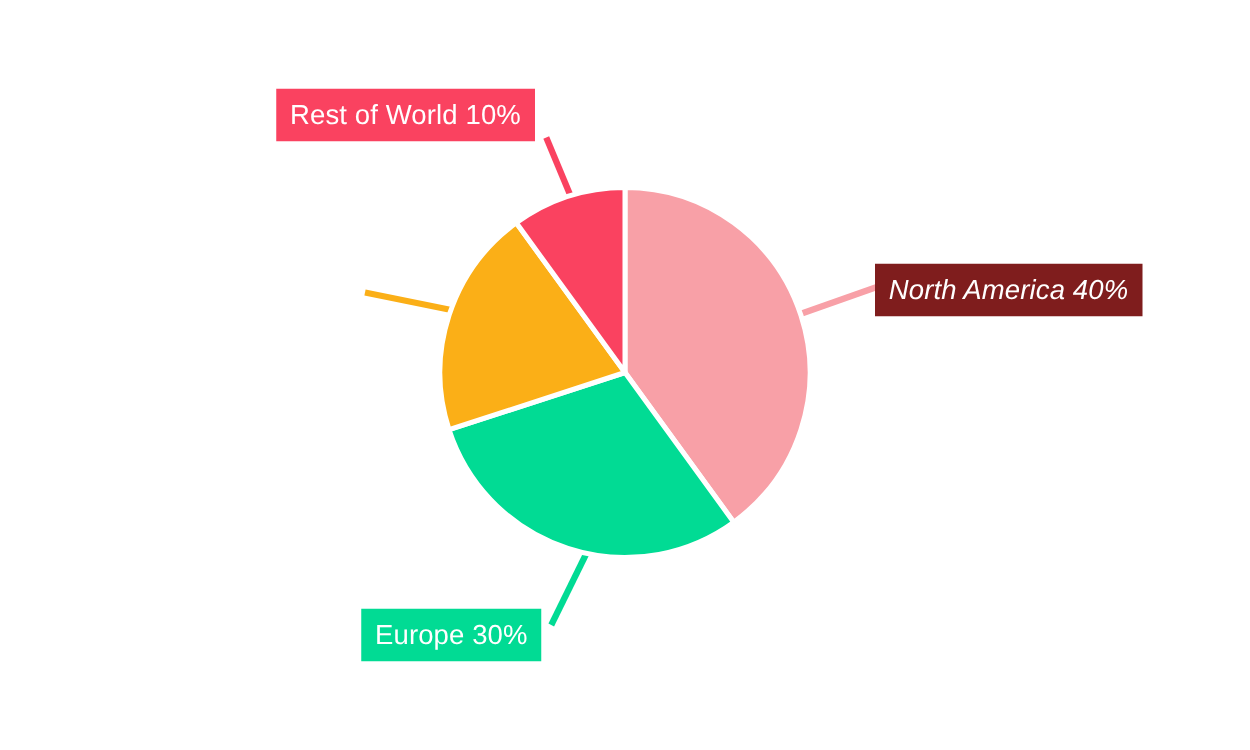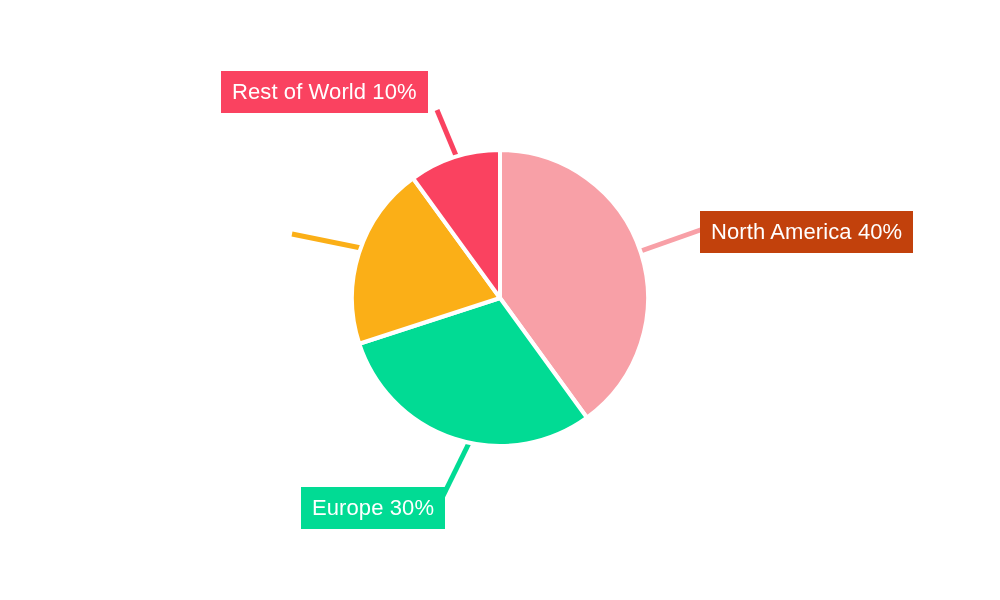--- a/index.html
+++ b/index.html
@@ -36,21 +36,21 @@
     color: #ffffff;
     font-family: "Liberation Sans", sans-serif;
     font-size: 22px;
     line-height: 1;
     letter-spacing: 0.1px;
     white-space: nowrap;
     padding: 0 11px;
     height: 42px;
   }
   .lbl-north-america { left: 700px; top: 211px; }
-  .lbl-europe        { left: 289px; top: 487px; margin-left: 12px; }
+  .lbl-europe        { left: 289px; top: 487px; }
   .lbl-asia-pacific  { left: 100px; top: 211px; }
   .lbl-rest-of-world { left: 221px; top: 71px;  }
 </style>
 </head>
 <body>
 
 <div id="chart-root" style="background: rgb(255, 255, 255);">
 
   <svg id="pie-svg" viewBox="0 0 1000 600">
 
@@ -60,21 +60,21 @@
     <line x1="457" y1="158" x2="437" y2="110" stroke="#FA4260" stroke-width="5" stroke-linecap="butt"></line>
 
     <g>
       <path d="M 500 298 L 500.00 150.00 A 148 148 0 0 1 586.99 417.73 Z" fill="#F8A0A7" stroke="#FFFFFF" stroke-width="4" stroke-linejoin="round"></path>
       <path d="M 500 298 L 586.99 417.73 A 148 148 0 0 1 359.24 343.73 Z" fill="#01DB94" stroke="#FFFFFF" stroke-width="4" stroke-linejoin="round"></path>
       <path d="M 500 298 L 359.24 343.73 A 148 148 0 0 1 413.01 178.27 Z" fill="#FBAF17" stroke="#FFFFFF" stroke-width="4" stroke-linejoin="round"></path>
       <path d="M 500 298 L 413.01 178.27 A 148 148 0 0 1 500.00 150.00 Z" fill="#FA4260" stroke="#FFFFFF" stroke-width="4" stroke-linejoin="round"></path>
     </g>
   </svg>
 
-  <div class="slice-label lbl-north-america" style="background: #c2410c; color: rgb(255, 255, 255);">
+  <div class="slice-label lbl-north-america" style="background: #7f1d1d; color: rgb(255, 255, 255); font-style: italic;">
     <span>North America 40%</span>
   </div>
 
   <div class="slice-label lbl-europe" style="background: rgb(1, 219, 148); color: rgb(255, 255, 255);">
     <span>Europe 30%</span>
   </div>
 
 
   <div class="slice-label lbl-rest-of-world" style="background: rgb(250, 66, 96); color: rgb(255, 255, 255);">
     <span>Rest of World 10%</span>

